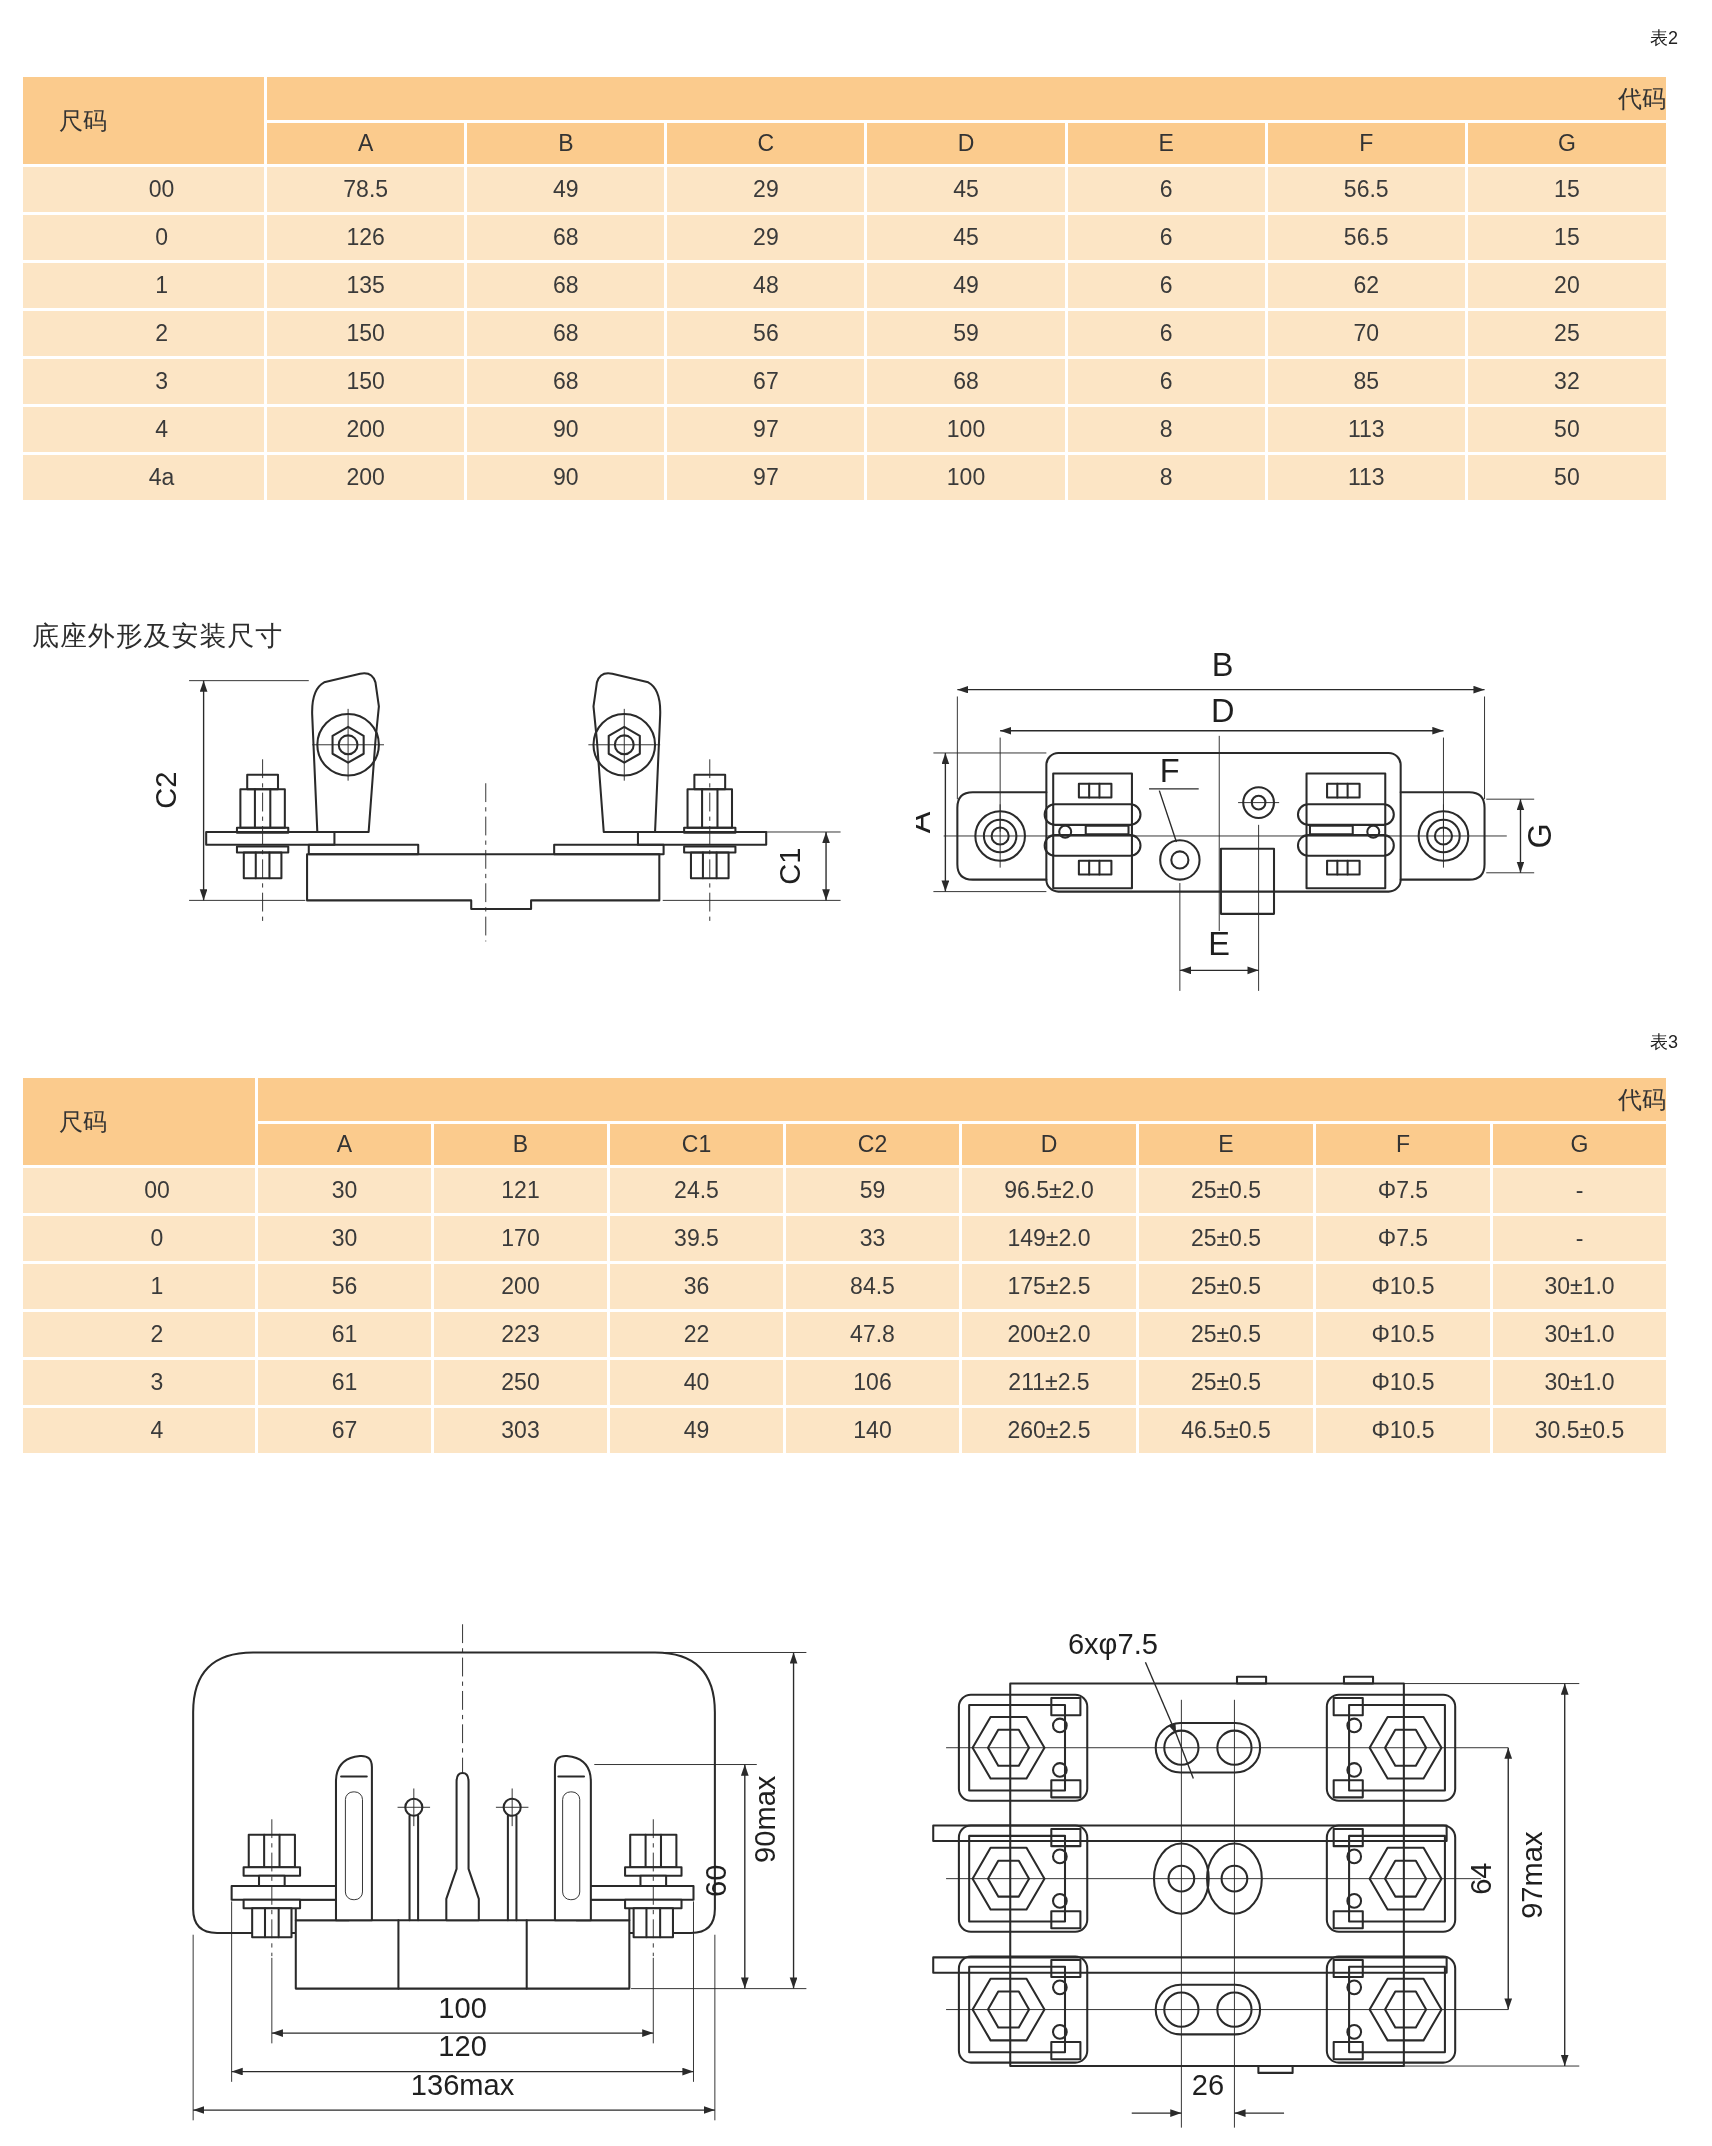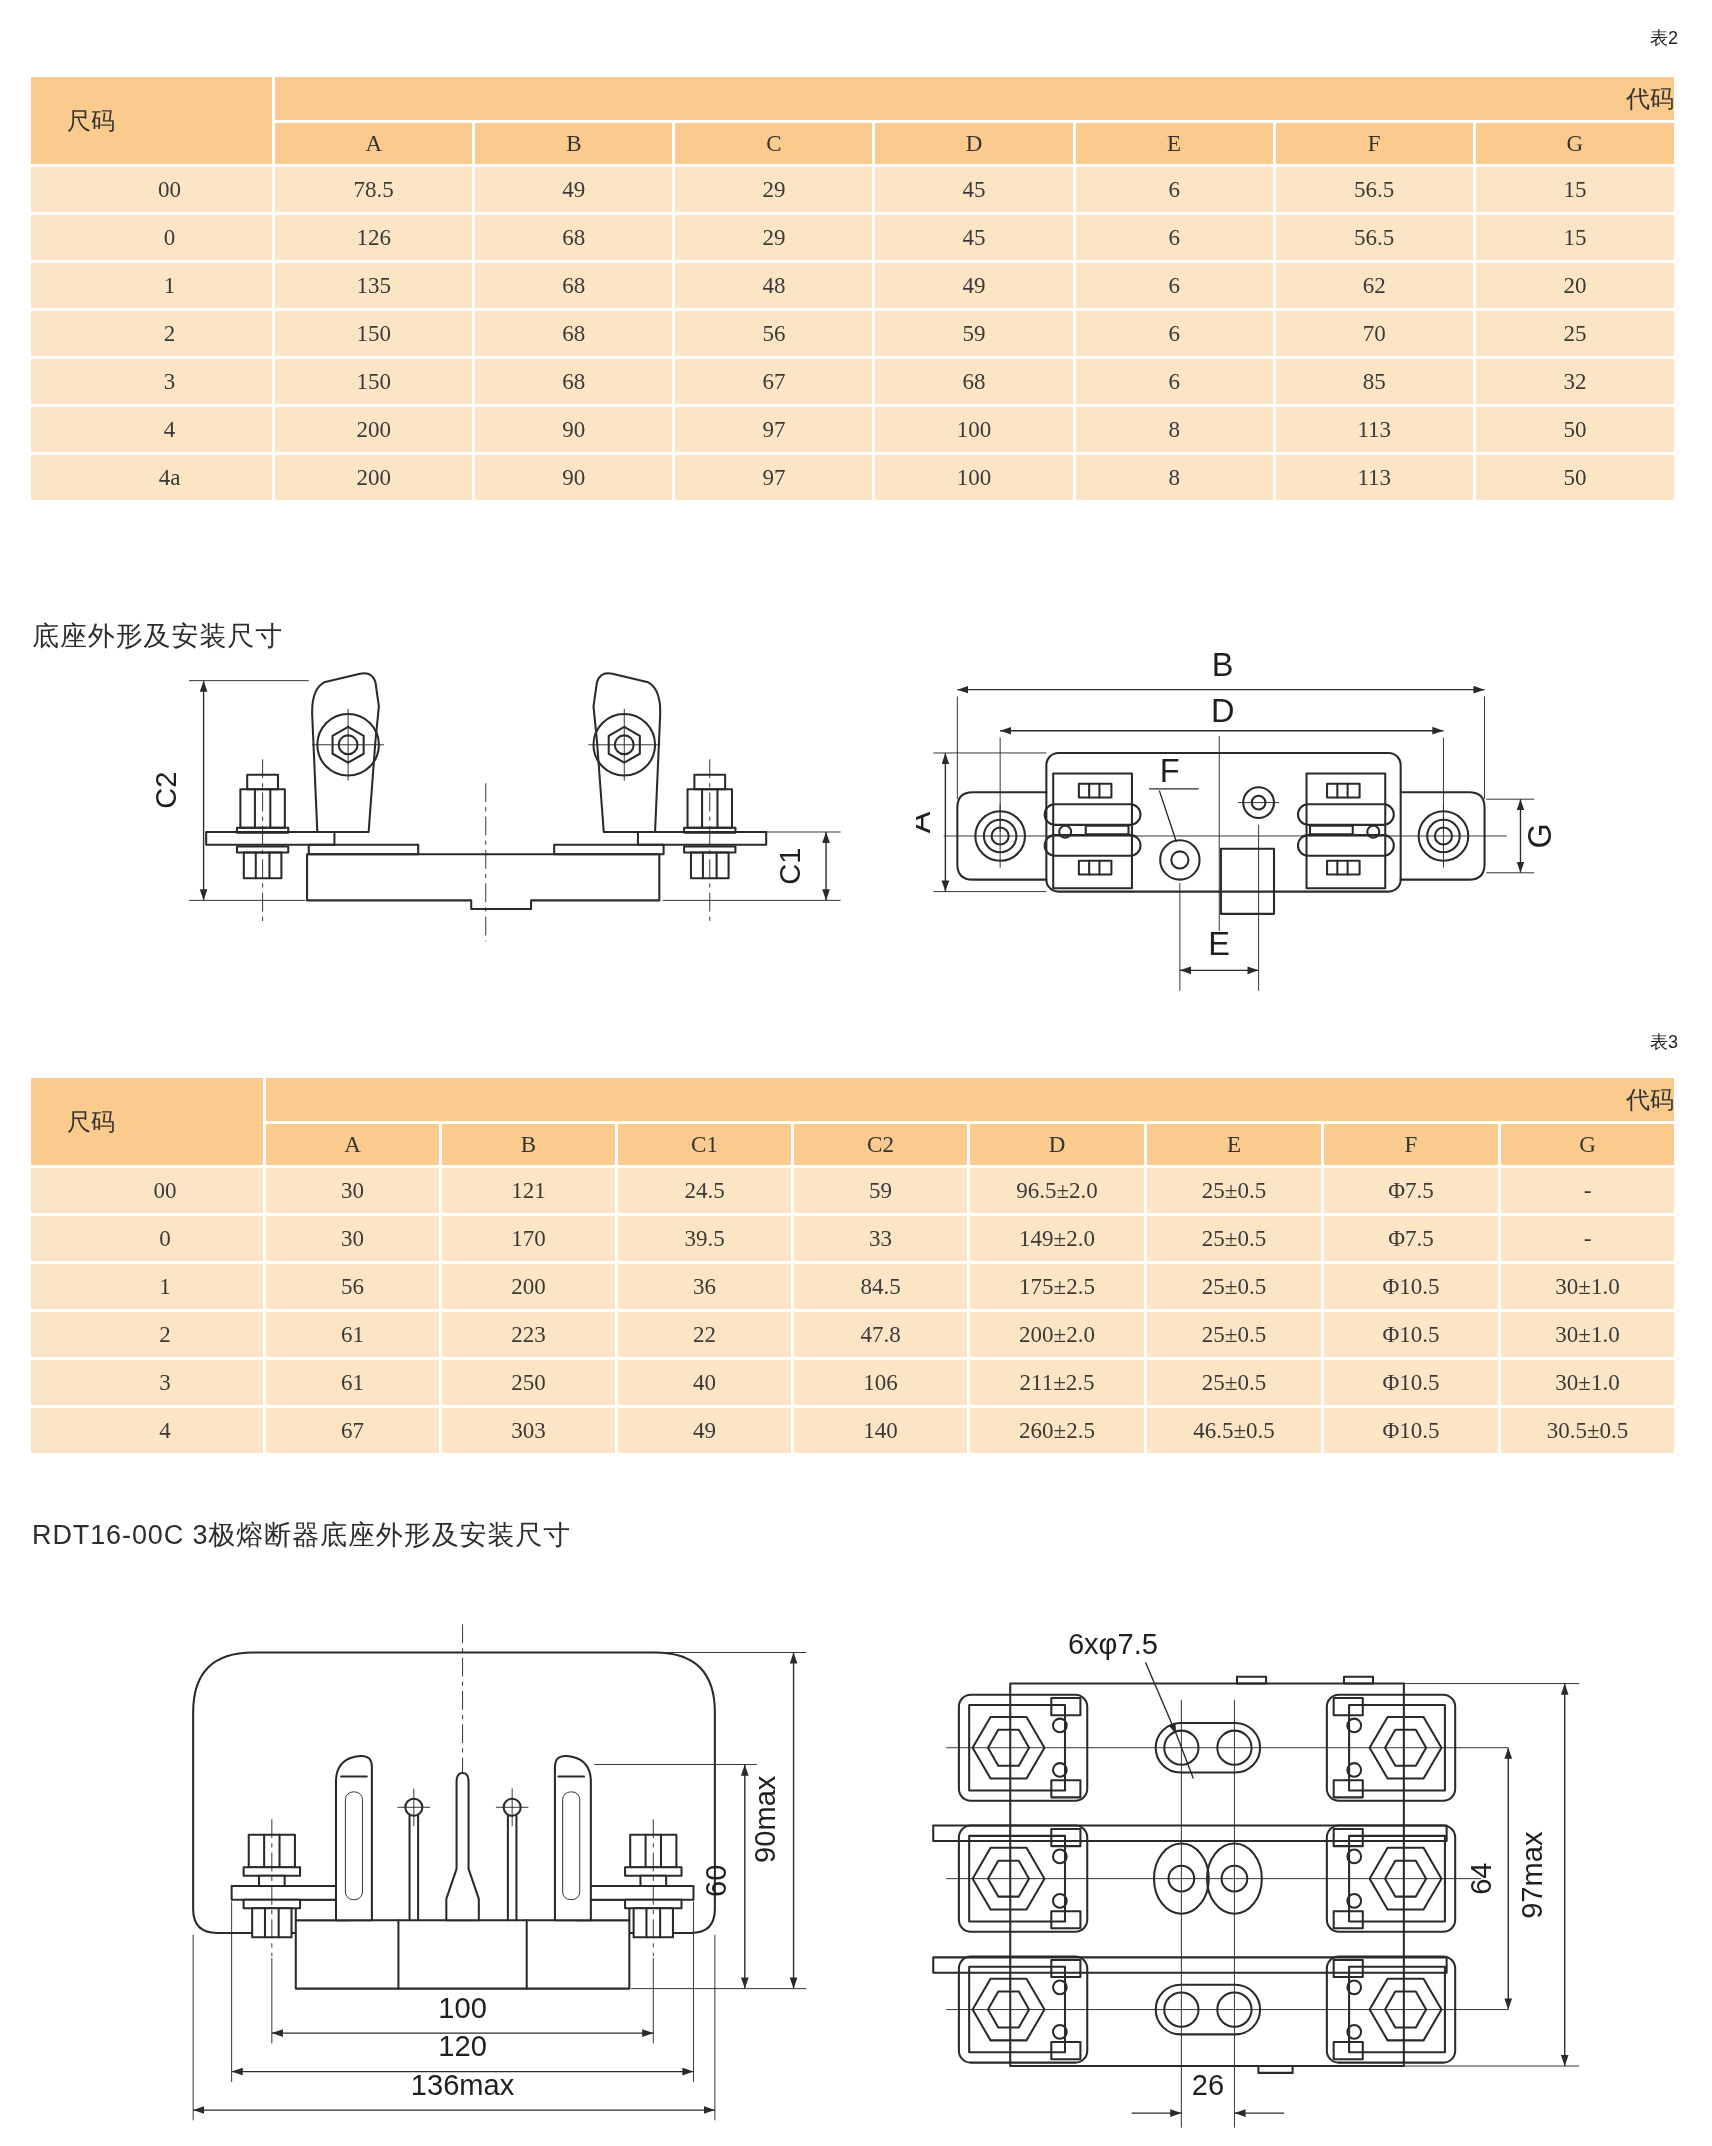--- a/index.html
+++ b/index.html
@@ -7,21 +7,21 @@
         font-family:"Liberation Sans","DejaVu Sans",sans-serif;color:#3b3b3b;}
 
   .table-tag{position:absolute;right:34px;font-size:18px;color:#222;}
   .tag-2{top:26px;}
   .tag-3{top:1030px;}
 
   .section-title{position:absolute;left:32px;font-size:27px;color:#2d2d2d;font-weight:400;letter-spacing:0.9px;}
   .s1{top:582px;margin-top:36px;}
   .s2{top:1517px;}
 
-  table.spec-table{position:absolute;left:28px;width:1649px;border-collapse:collapse;table-layout:fixed;font-family:Liberation Serif, serif;}
+  table.spec-table{position:absolute;left:20px;width:1649px;border-collapse:collapse;table-layout:fixed;}
   .spec-table th,.spec-table td{border:3.4px solid #ffffff;padding:0;font-weight:400;vertical-align:middle;}
   .spec-table thead th{background:#fbcb8d;font-size:24px;color:#333;}
   .spec-table th.size-head{text-align:left;padding-left:36px;}
   .spec-table th.code-head{height:43px;text-align:right;}
   .spec-table tr.col-letters td{background:#fbcb8d;height:41px;font-size:23px;text-align:center;color:#333;}
   .spec-table tbody td{background:#fce5c5;height:45px;font-size:23px;text-align:center;color:#3a3a3a;}
   .spec-table tbody td.size-cell{text-align:center;padding-left:36px;}
   .table2{top:74px;}
   .table3{top:1075px;}
 
@@ -386,21 +386,20 @@
           <td>49</td>
           <td>140</td>
           <td>260±2.5</td>
           <td>46.5±0.5</td>
           <td>Φ10.5</td>
           <td>30.5±0.5</td>
         </tr>
       </tbody>
   </table>
 
-  <div class="section-title s2">RDT16-00C 3极熔断器底座外形及安装尺寸</div>
 
   <svg class="drawing" style="left:146px;top:1614px" width="693" height="526" viewBox="0 0 810 615">
     <defs>
       <marker id="ar3" markerWidth="14" markerHeight="10" refX="13" refY="4.5" orient="auto-start-reverse" markerUnits="userSpaceOnUse">
         <path class="arrowhead" d="M0,0 L13,4.5 L0,9 Z"></path>
       </marker>
     </defs>
 
     <path class="d-out" d="M125,45 H595 Q665,45 665,115 V345 Q665,373 637,373 H83 Q55,373 55,345 V115 Q55,45 125,45 Z"></path>
 

